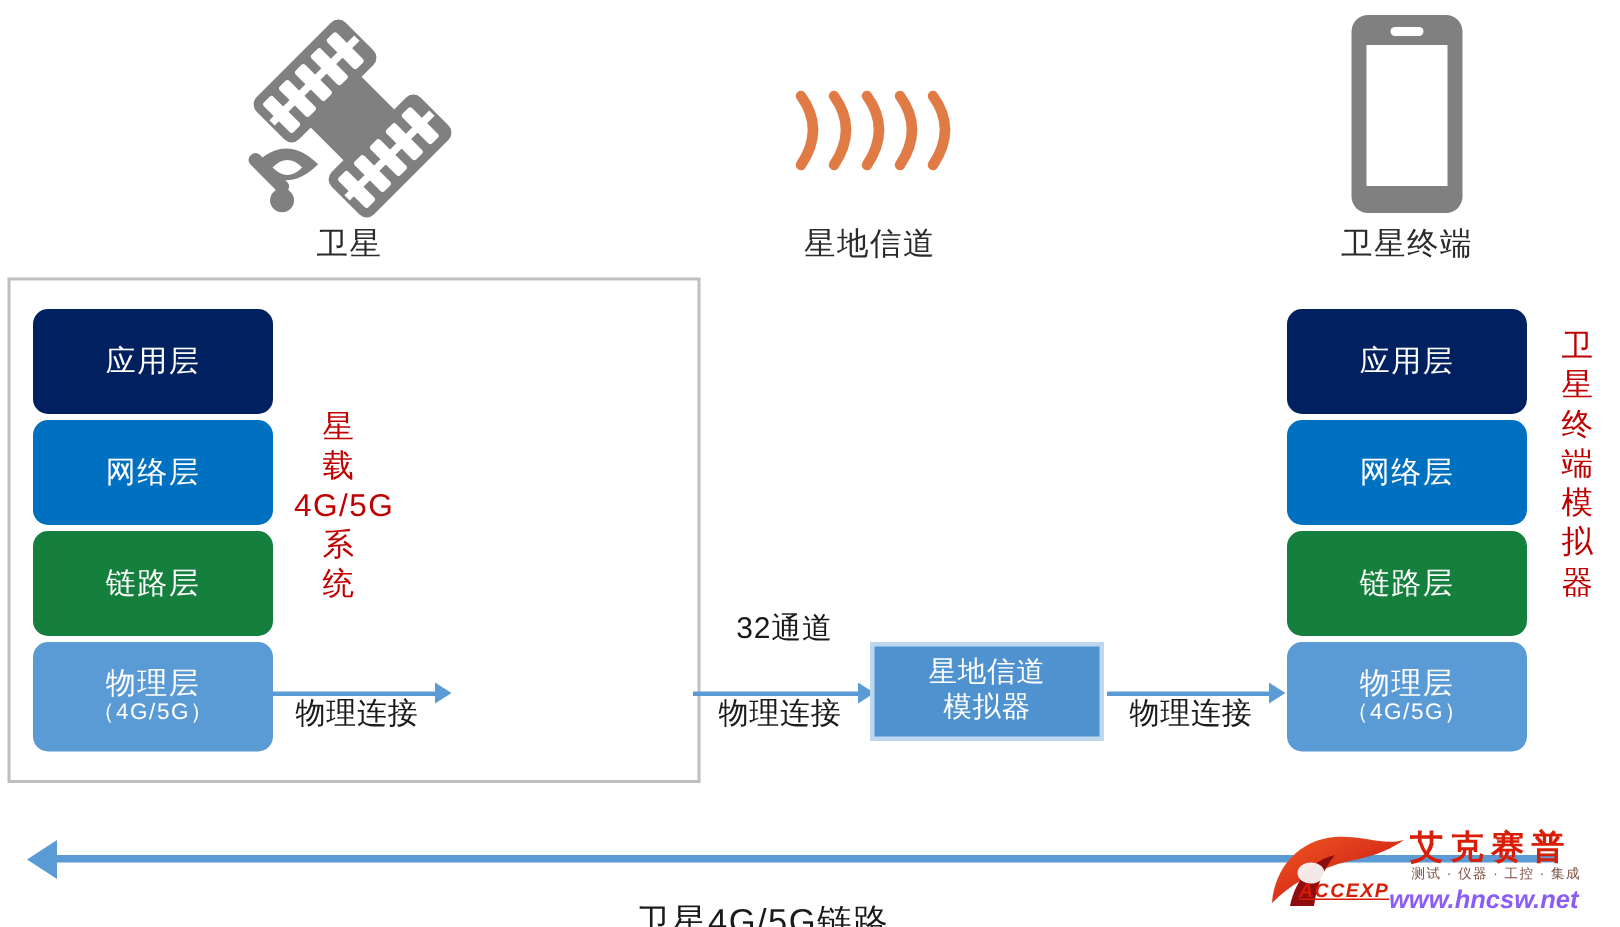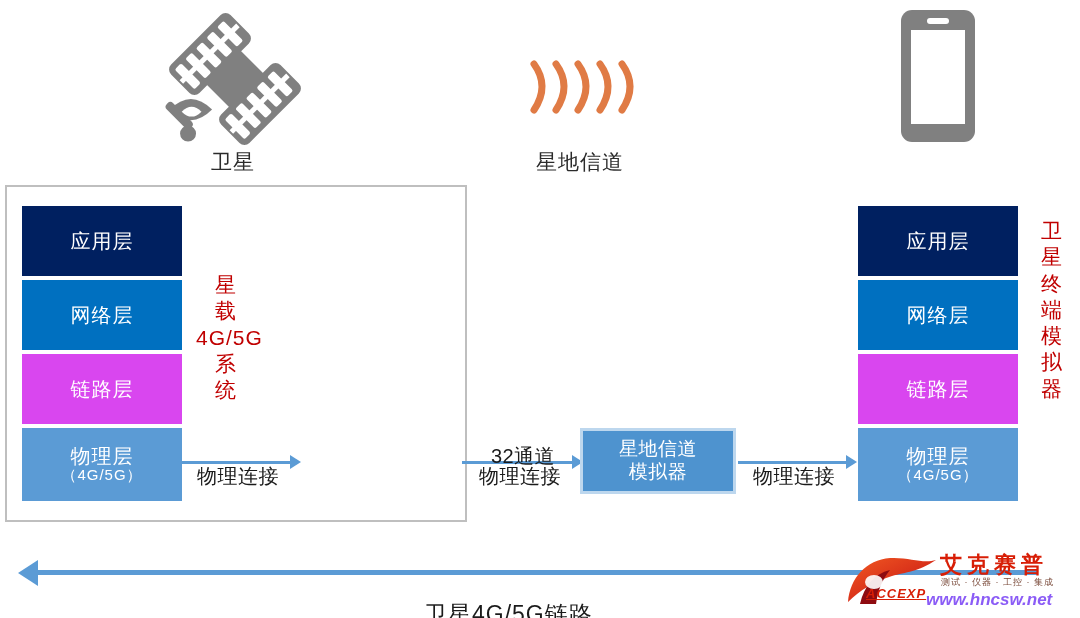--- a/index.html
+++ b/index.html
@@ -48,25 +48,26 @@
     box-sizing: border-box;
     display: flex;
     flex-direction: column;
     align-items: center;
     justify-content: center;
     color: #ffffff;
     font-size: 20px;
     line-height: 1.12;
     letter-spacing: 1px;
     white-space: nowrap;
+    border-radius: 10px;
   }
   .layer .sub { font-size: 15px; }
   .layer.app  { background: #002060; }
   .layer.net  { background: #0070C0; }
-  .layer.link { background: #d946ef; }
+  .layer.link { background: #15803d; }
   .layer.phy  { background: #5B9BD5; }
 
   
   .sim-box {
     box-sizing: border-box;
     background: #4E93CF;
     border: 3px solid #BDD7EE;
     display: flex;
     flex-direction: column;
     align-items: center;
@@ -217,20 +218,21 @@
   </div>
   <div class="abs icon-caption" style="left:500px; top:148px; width:160px;">星地信道</div>
 
   <div class="abs phone-wrap" style="left:893px; top:6px;">
     <svg width="90" height="140" viewBox="0 0 90 140" xmlns="http://www.w3.org/2000/svg">
       <rect x="8" y="4" width="74" height="132" rx="11" fill="#808080"></rect>
       <rect x="18" y="24" width="54" height="94" fill="#ffffff"></rect>
       <rect x="34" y="12" width="22" height="6" rx="3" fill="#ffffff"></rect>
     </svg>
   </div>
+  <div class="abs icon-caption" style="left:858px; top:148px; width:160px;">卫星终端</div>
 
   <div class="abs gray-box" style="left:5px; top:185px; width:462px; height:337px;"></div>
 
   <div class="abs" style="left:22px; top:206px;">
     <div class="layer app" style="width:160px; height:70px; margin-bottom:4px;">
       <span>应用层</span>
     </div>
     <div class="layer net" style="width:160px; height:70px; margin-bottom:4px;">
       <span>网络层</span>
     </div>
@@ -251,21 +253,21 @@
     <span class="row">统</span>
   </div>
 
   <div class="abs conn-line" style="left:182px; top:461px; width:110px;"></div>
   <div class="abs conn-head" style="left:290px; top:455px;"></div>
   <div class="abs conn-label" style="left:182px; top:465px; width:112px;">物理连接</div>
 
 
   <div class="abs conn-line" style="left:462px; top:461px; width:112px;"></div>
   <div class="abs conn-head" style="left:572px; top:455px;"></div>
-  <div class="abs conn-label" style="left:468px; top:445px; width:110px;">32通道</div>
+  <div class="abs conn-label" style="left:468px; top:408px; width:110px;">32通道</div>
   <div class="abs conn-label" style="left:462px; top:465px; width:116px;">物理连接</div>
 
   <div class="abs sim-box" style="left:580px; top:428px; width:156px; height:66px;">
     <span>星地信道</span>
     <span>模拟器</span>
   </div>
 
   <div class="abs conn-line" style="left:738px; top:461px; width:110px;"></div>
   <div class="abs conn-head" style="left:846px; top:455px;"></div>
   <div class="abs conn-label" style="left:738px; top:465px; width:112px;">物理连接</div>

